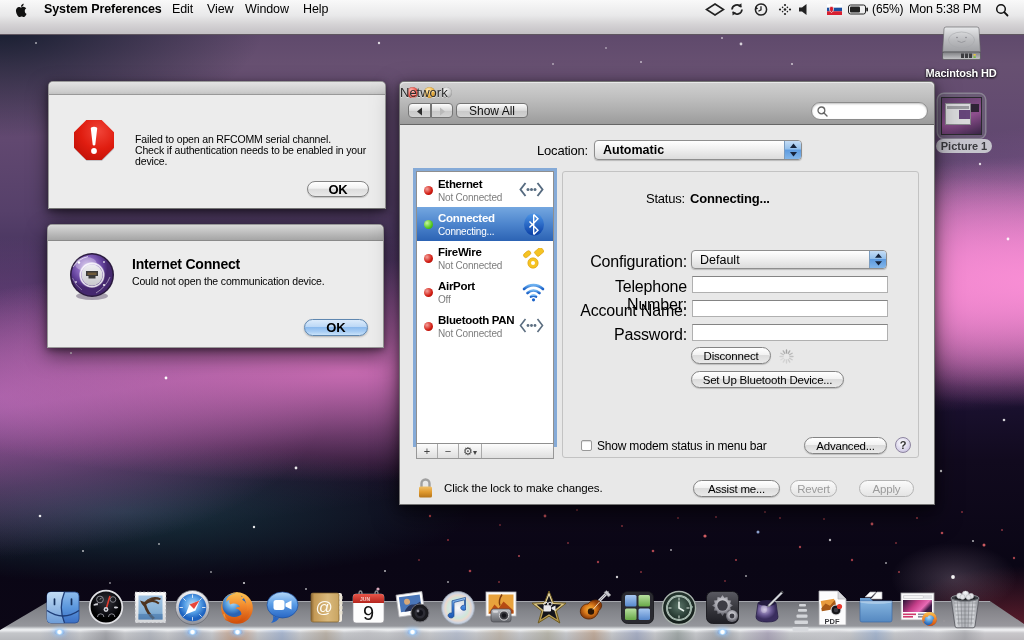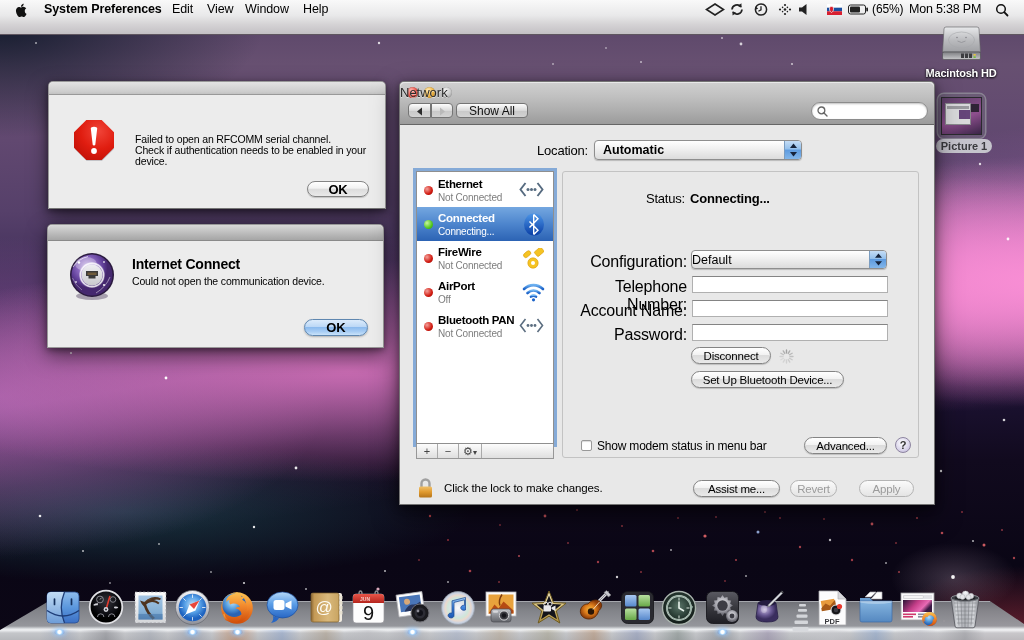--- a/index.html
+++ b/index.html
@@ -466,21 +466,21 @@
     <div class="seg" style="left:21px;width:21px">−</div>
     <div class="seg" style="left:42px;width:23px">⚙<span style="font-size:8px">▾</span></div>
   </div>
 
   <div id="pane"></div>
   <div class="lbl" style="left:200px;top:109px;width:85px;font-size:13px">Status:</div>
   <div class="lbl" style="left:290px;top:109px;width:200px;text-align:left;font-weight:bold;font-size:13px">Connecting...</div>
 
   <div class="lbl" style="left:152px;top:171px;width:135px">Configuration:</div>
   <div class="popup" style="left:291px;top:168px;width:196px;height:19px;line-height:18px;font-weight:normal">
-    <span style="margin-left:0">Default</span>
+    <span style="margin-left:8px">Default</span>
     <div class="cap"><svg width="9" height="13" viewBox="0 0 9 13" style="margin:2px 0 0 3.5px">
           <path d="M4.5 0.5 L8 4.8 L1 4.8 Z" fill="#16233a"></path>
           <path d="M4.5 12.5 L8 8.2 L1 8.2 Z" fill="#16233a"></path>
         </svg></div>
   </div>
   <div class="lbl" style="left:152px;top:196px;width:135px">Telephone Number:</div>
   <div class="field" style="left:292px;top:194px;width:196px"></div>
   <div class="lbl" style="left:152px;top:220px;width:135px">Account Name:</div>
   <div class="field" style="left:292px;top:218px;width:196px"></div>
   <div class="lbl" style="left:152px;top:244px;width:135px">Password:</div>

